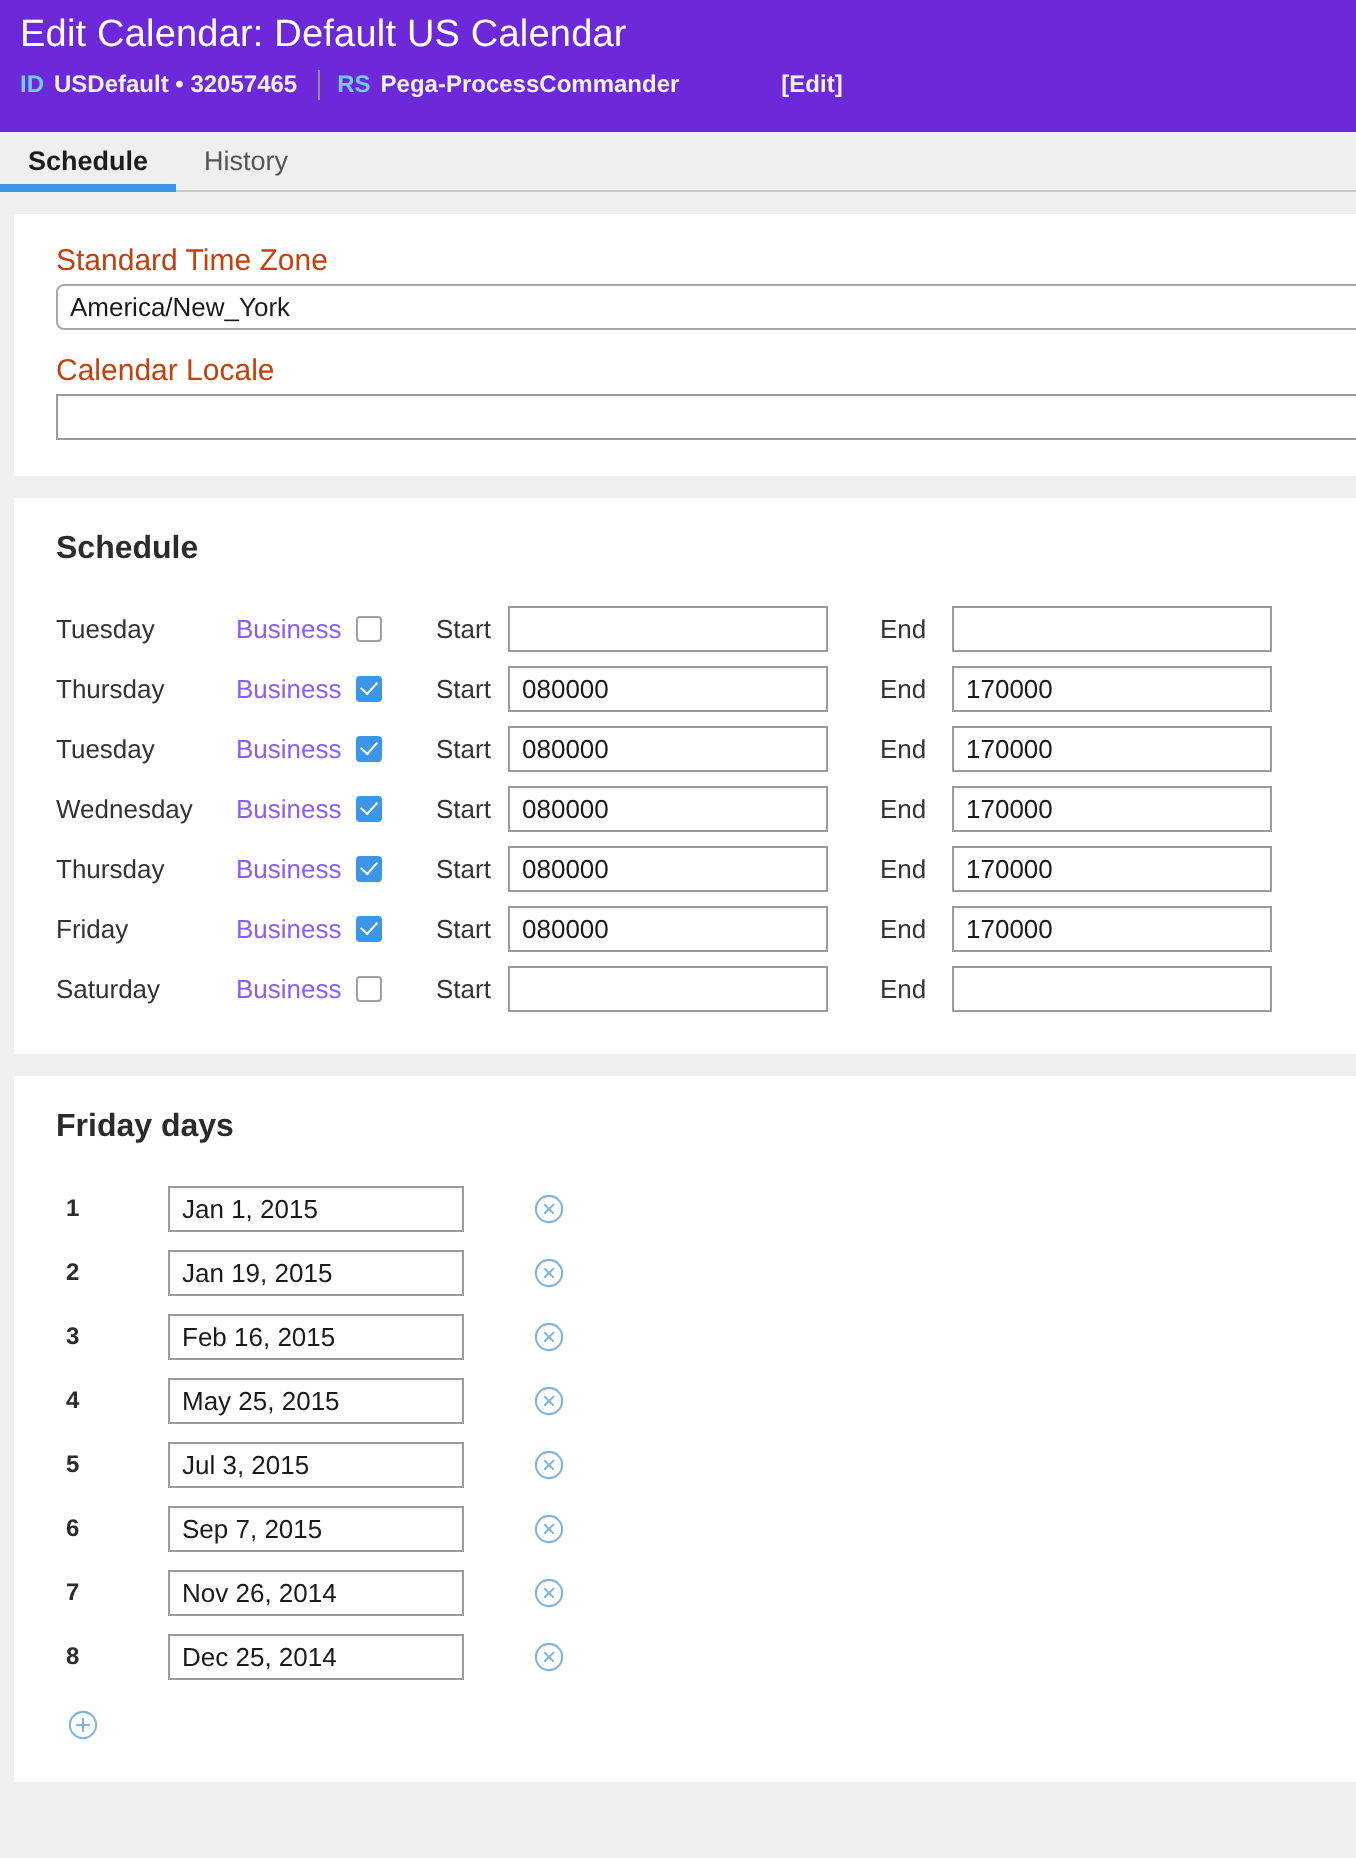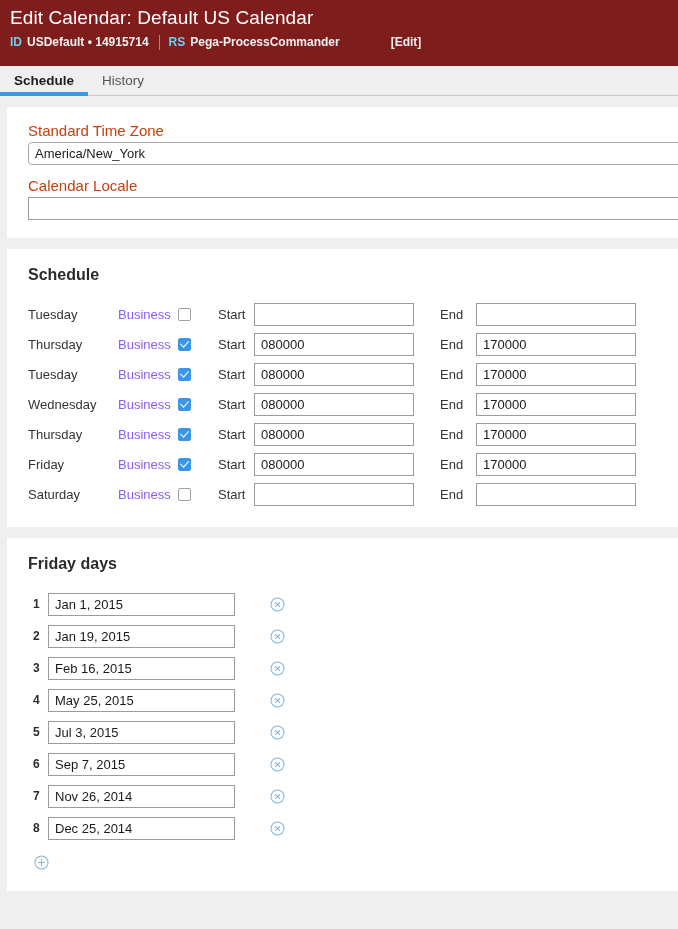--- a/index.html
+++ b/index.html
@@ -12,21 +12,21 @@
     height: 929px;
     font-family: "Liberation Sans", sans-serif;
     font-size: 13px;
     color: #333333;
     overflow: hidden;
     position: relative;
   }
 
   
   .header {
-    background: #7f1d1d;
+    background: #6d28d9;
     height: 66px;
     padding: 6px 0 0 10px;
     box-sizing: border-box;
   }
   .header-title {
     color: #ffffff;
     font-size: 19px;
     font-weight: normal;
     line-height: 24px;
     letter-spacing: 0.1px;
@@ -213,22 +213,23 @@
   .cd-num {
     width: 20px;
     font-size: 12px;
     font-weight: bold;
     color: #2b2b2b;
     text-align: left;
     padding-left: 5px;
     box-sizing: border-box;
   }
   .cd-input {
-    width: 187px;
+    width: 148px;
     height: 23px;
+    margin-left: 36px;
   }
   .icon-btn {
     width: 15px;
     height: 15px;
     margin-left: 35px;
     cursor: pointer;
     flex: none;
   }
   .add-btn {
     width: 15px;
@@ -237,21 +238,21 @@
     cursor: pointer;
   }
 </style>
 </head>
 <body>
 
 <div class="header">
   <div class="header-title">Edit Calendar: Default US Calendar</div>
   <div class="header-meta">
     <span class="meta-key">ID</span>
-    <span class="meta-val">USDefault • 14915714</span>
+    <span class="meta-val">USDefault • 32057465</span>
     <span class="meta-sep"></span>
     <span class="meta-key">RS</span>
     <span class="meta-val">Pega-ProcessCommander</span>
     <span class="meta-edit">[Edit]</span>
   </div>
 </div>
 
 <div class="tabbar">
   <div class="tab active">Schedule</div>
   <div class="tab">History</div>

